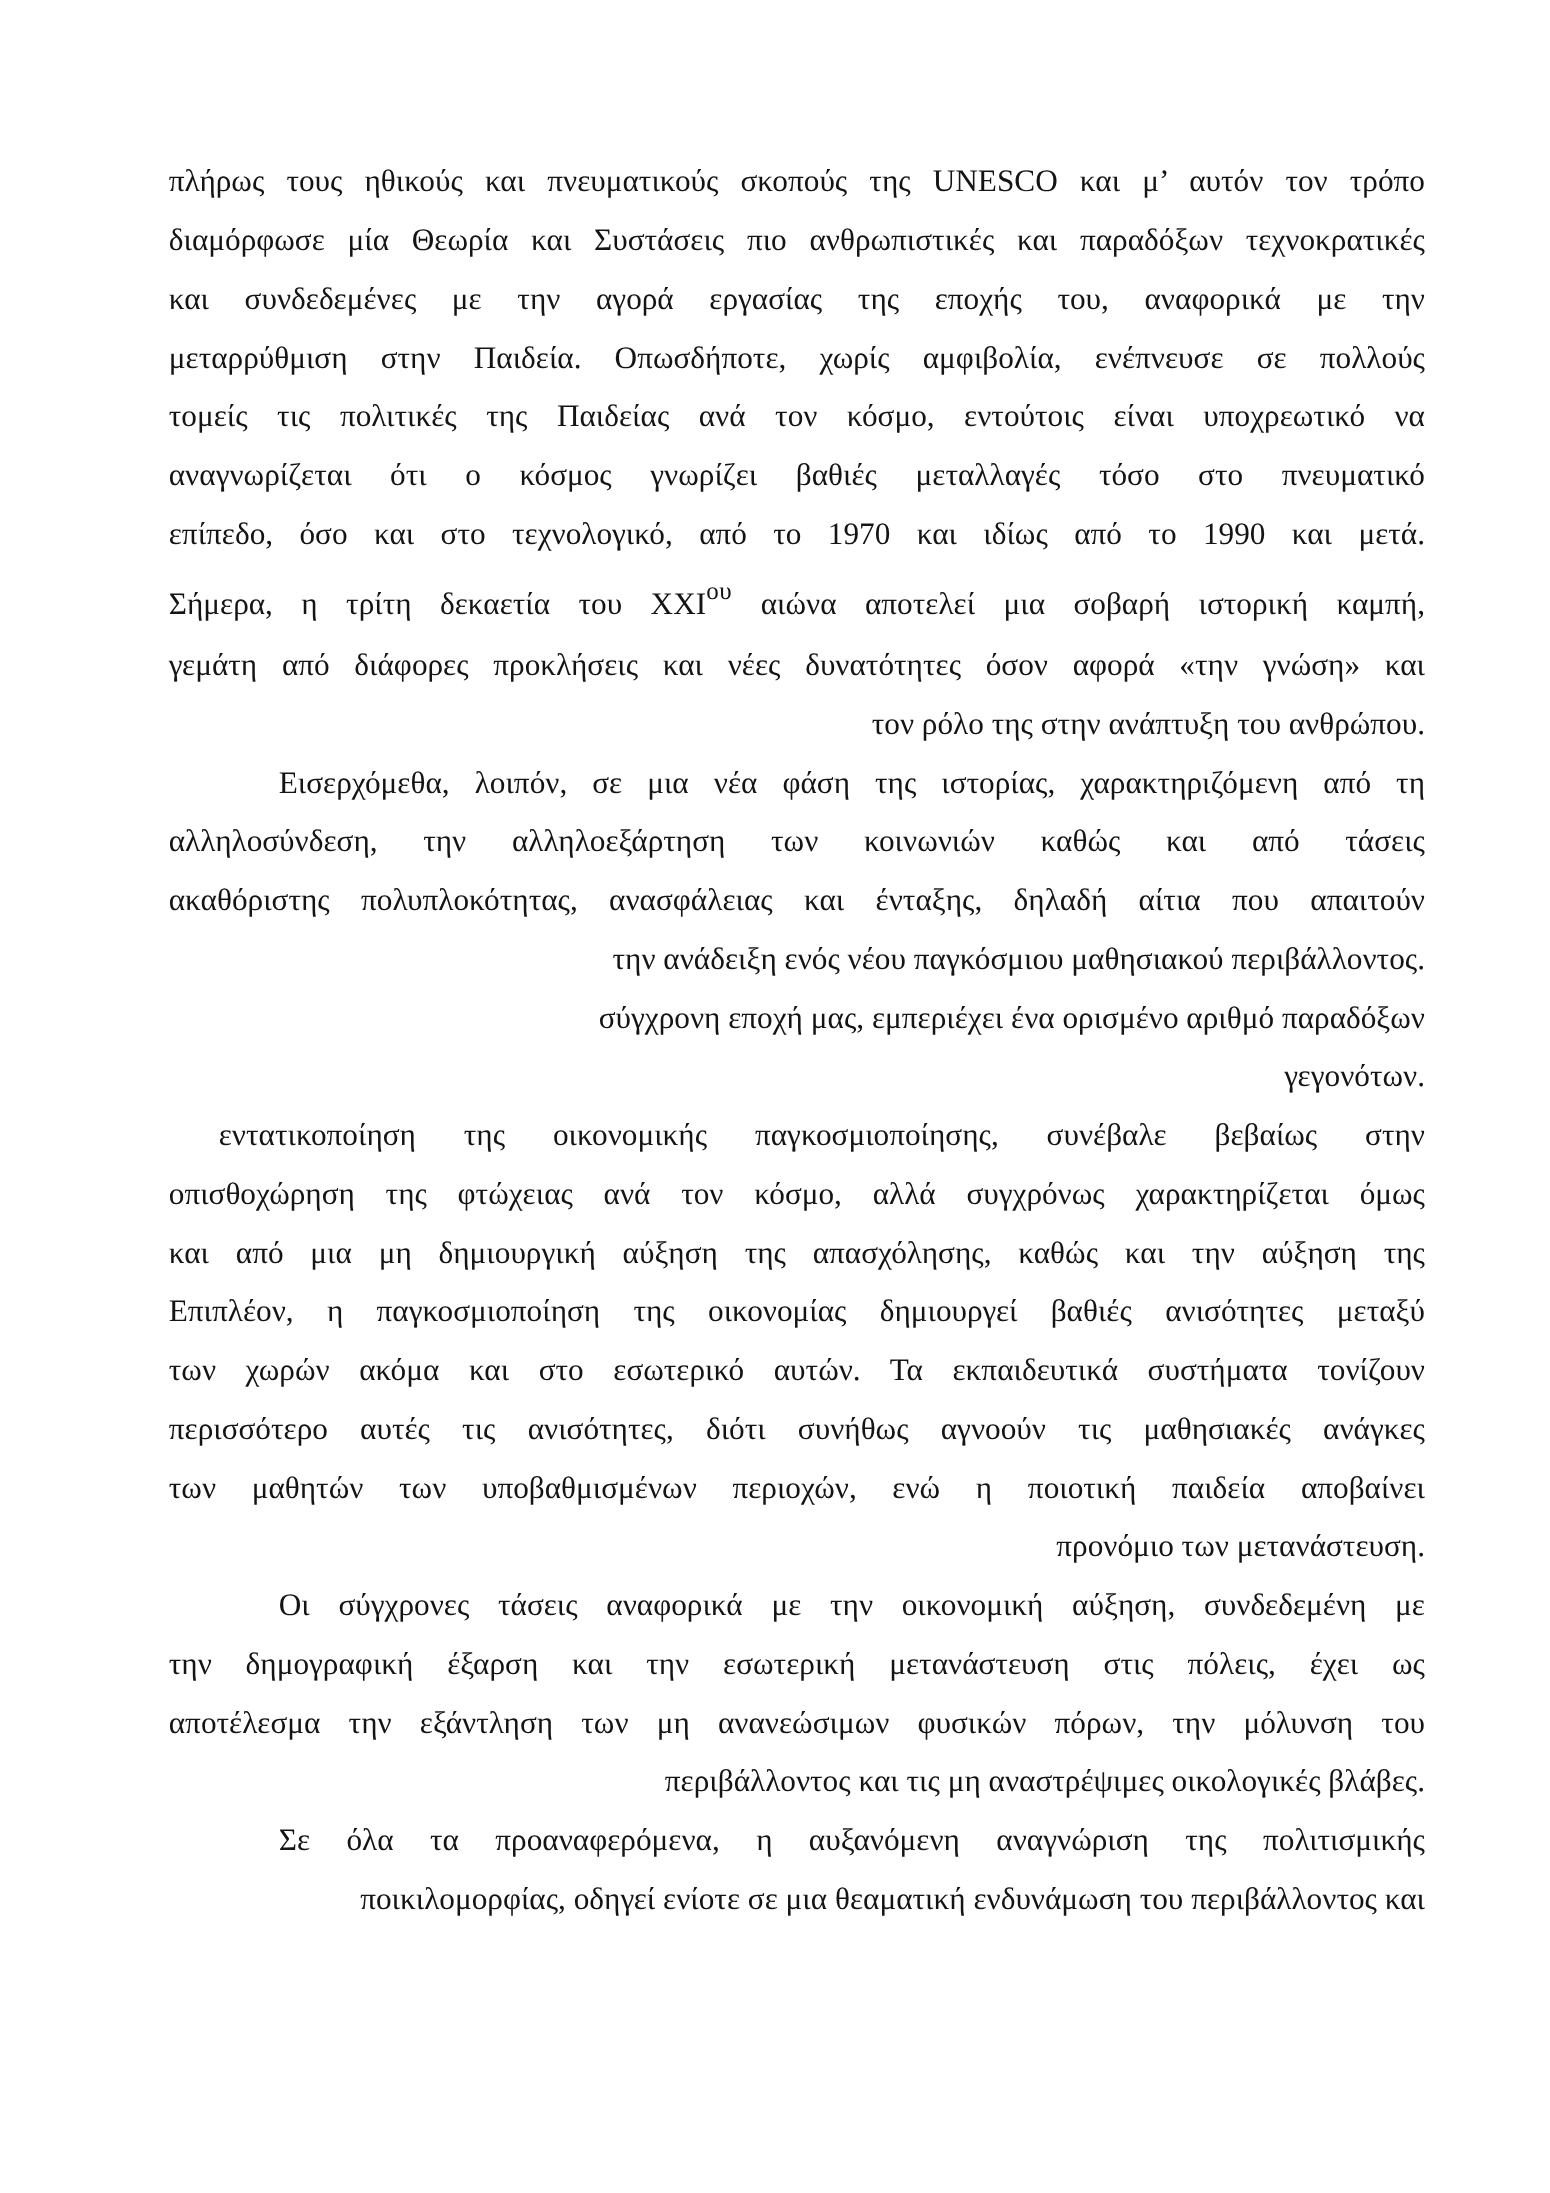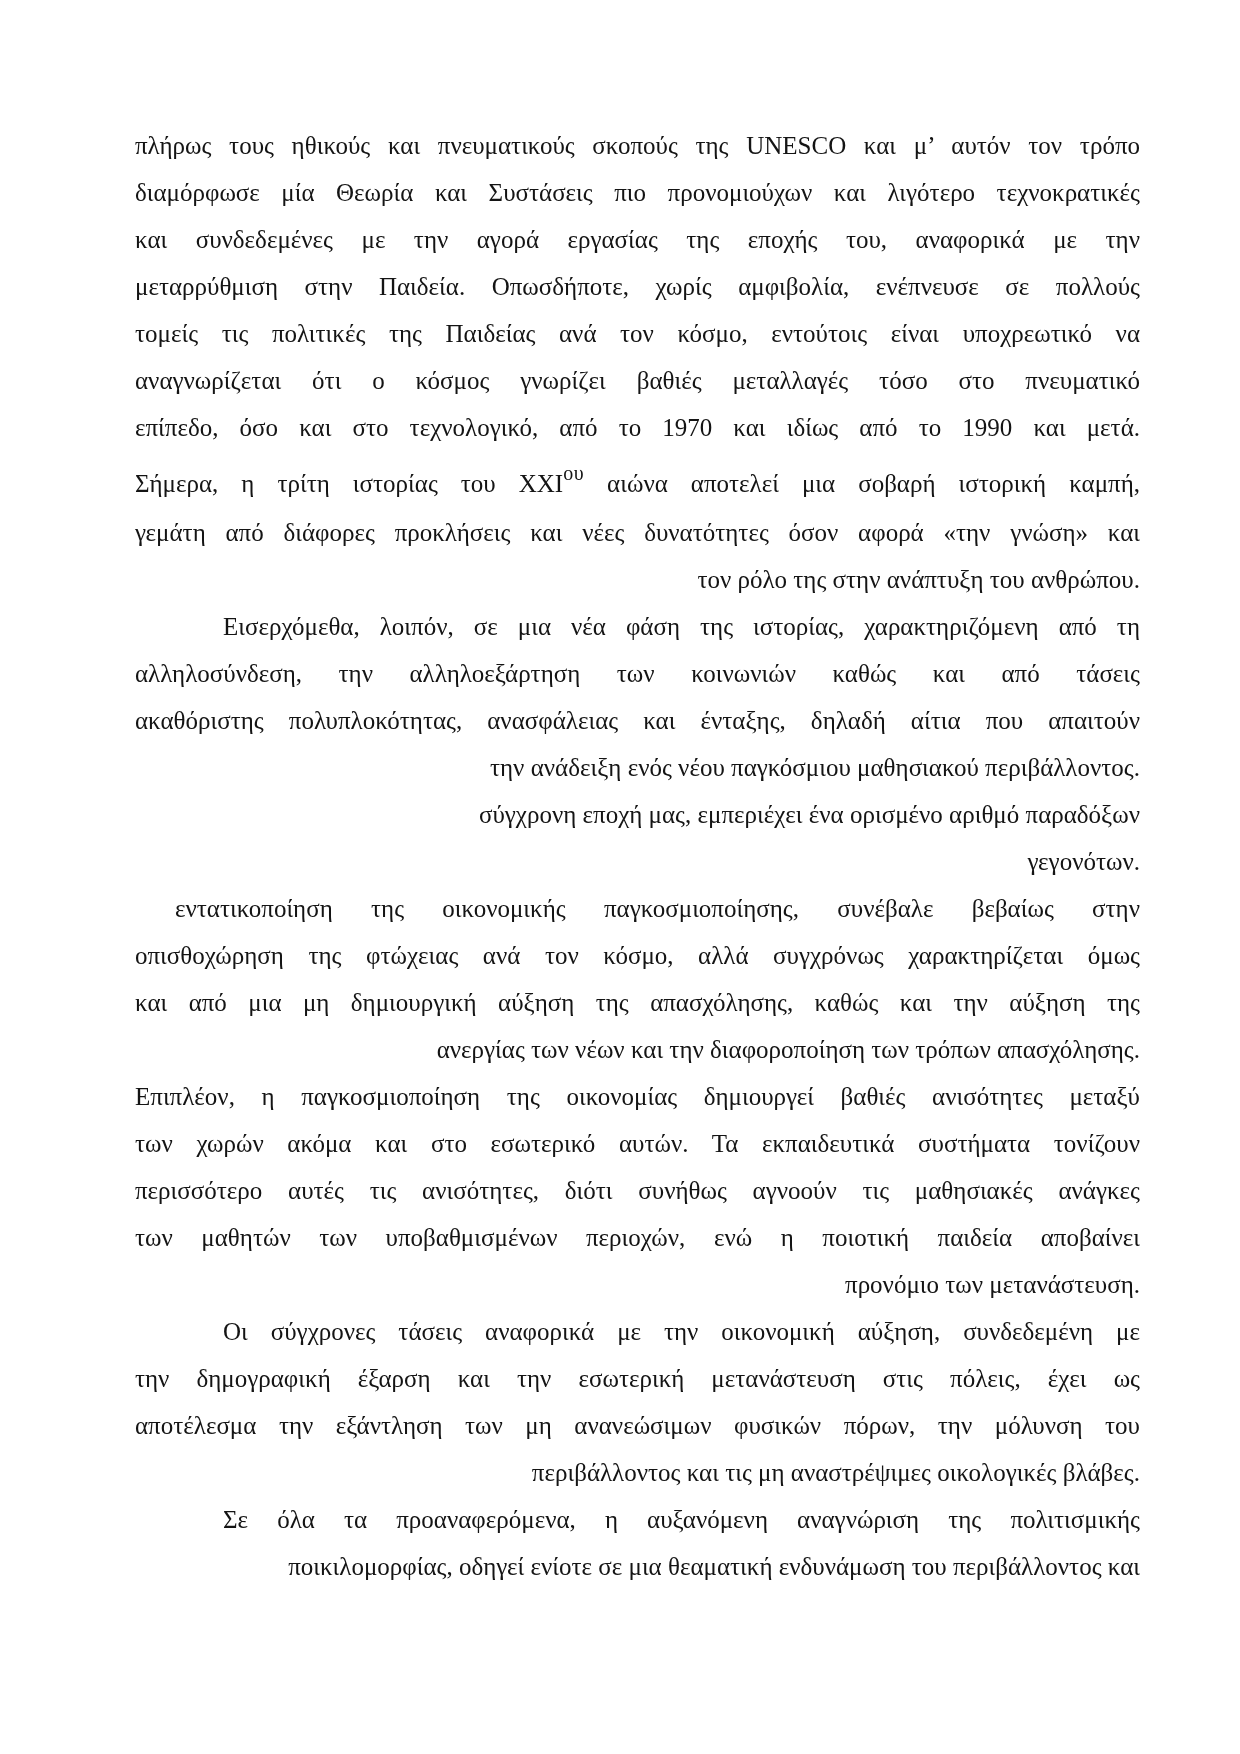--- a/index.html
+++ b/index.html
@@ -52,44 +52,43 @@
     letter-spacing: 0.5px;
   }
 </style>
 </head>
 <body>
 
 <div class="page">
   <div class="textblock">
 
     <div class="line justify">πλήρως τους ηθικούς και πνευματικούς σκοπούς της UNESCO και μ’ αυτόν τον τρόπο</div>
-    <div class="line justify">διαμόρφωσε μία Θεωρία και Συστάσεις πιο προνομιούχων και λιγότερο τεχνοκρατικές</div>
+    <div class="line justify">διαμόρφωσε μία Θεωρία και Συστάσεις πιο ανθρωπιστικές και παραδόξων τεχνοκρατικές</div>
     <div class="line justify">και συνδεδεμένες με την αγορά εργασίας της εποχής του, αναφορικά με την</div>
     <div class="line justify">μεταρρύθμιση στην Παιδεία. Οπωσδήποτε, χωρίς αμφιβολία, ενέπνευσε σε πολλούς</div>
     <div class="line justify">τομείς τις πολιτικές της Παιδείας ανά τον κόσμο, εντούτοις είναι υποχρεωτικό να</div>
     <div class="line justify">αναγνωρίζεται ότι ο κόσμος γνωρίζει βαθιές μεταλλαγές τόσο στο πνευματικό</div>
     <div class="line justify">επίπεδο, όσο και στο τεχνολογικό, από το 1970 και ιδίως από το 1990 και μετά.</div>
 
-    <div class="line justify sup-line"><span>Σήμερα, η τρίτη ιστορίας του XXI</span><span class="sup">ου</span><span> αιώνα αποτελεί μια σοβαρή ιστορική καμπή,</span></div>
+    <div class="line justify sup-line"><span>Σήμερα, η τρίτη δεκαετία του XXI</span><span class="sup">ου</span><span> αιώνα αποτελεί μια σοβαρή ιστορική καμπή,</span></div>
 
     <div class="line justify">γεμάτη από διάφορες προκλήσεις και νέες δυνατότητες όσον αφορά «την γνώση» και</div>
     <div class="line">τον ρόλο της στην ανάπτυξη του ανθρώπου.</div>
 
     <div class="line justify indent">Εισερχόμεθα, λοιπόν, σε μια νέα φάση της ιστορίας, χαρακτηριζόμενη από τη</div>
     <div class="line justify">αλληλοσύνδεση, την αλληλοεξάρτηση των κοινωνιών καθώς και από τάσεις</div>
     <div class="line justify">ακαθόριστης πολυπλοκότητας, ανασφάλειας και ένταξης, δηλαδή αίτια που απαιτούν</div>
     <div class="line">την ανάδειξη ενός νέου παγκόσμιου μαθησιακού περιβάλλοντος.</div>
 
     <div class="line indent-big">σύγχρονη εποχή μας, εμπεριέχει ένα ορισμένο αριθμό παραδόξων</div>
     <div class="line">γεγονότων.</div>
 
     <div class="line justify indent-small">εντατικοποίηση της οικονομικής παγκοσμιοποίησης, συνέβαλε βεβαίως στην</div>
     <div class="line justify">οπισθοχώρηση της φτώχειας ανά τον κόσμο, αλλά συγχρόνως χαρακτηρίζεται όμως</div>
     <div class="line justify">και από μια μη δημιουργική αύξηση της απασχόλησης, καθώς και την αύξηση της</div>
-    <div class="line">ανεργίας των νέων και την διαφοροποίηση των τρόπων απασχόλησης.</div>
 
     <div class="line justify">Επιπλέον, η παγκοσμιοποίηση της οικονομίας δημιουργεί βαθιές ανισότητες μεταξύ</div>
     <div class="line justify">των χωρών ακόμα και στο εσωτερικό αυτών. Τα εκπαιδευτικά συστήματα τονίζουν</div>
     <div class="line justify">περισσότερο αυτές τις ανισότητες, διότι συνήθως αγνοούν τις μαθησιακές ανάγκες</div>
     <div class="line justify">των μαθητών των υποβαθμισμένων περιοχών, ενώ η ποιοτική παιδεία αποβαίνει</div>
     <div class="line">προνόμιο των μετανάστευση.</div>
 
     <div class="line justify indent">Οι σύγχρονες τάσεις αναφορικά με την οικονομική αύξηση, συνδεδεμένη με</div>
     <div class="line justify">την δημογραφική έξαρση και την εσωτερική μετανάστευση στις πόλεις, έχει ως</div>
     <div class="line justify">αποτέλεσμα την εξάντληση των μη ανανεώσιμων φυσικών πόρων, την μόλυνση του</div>

